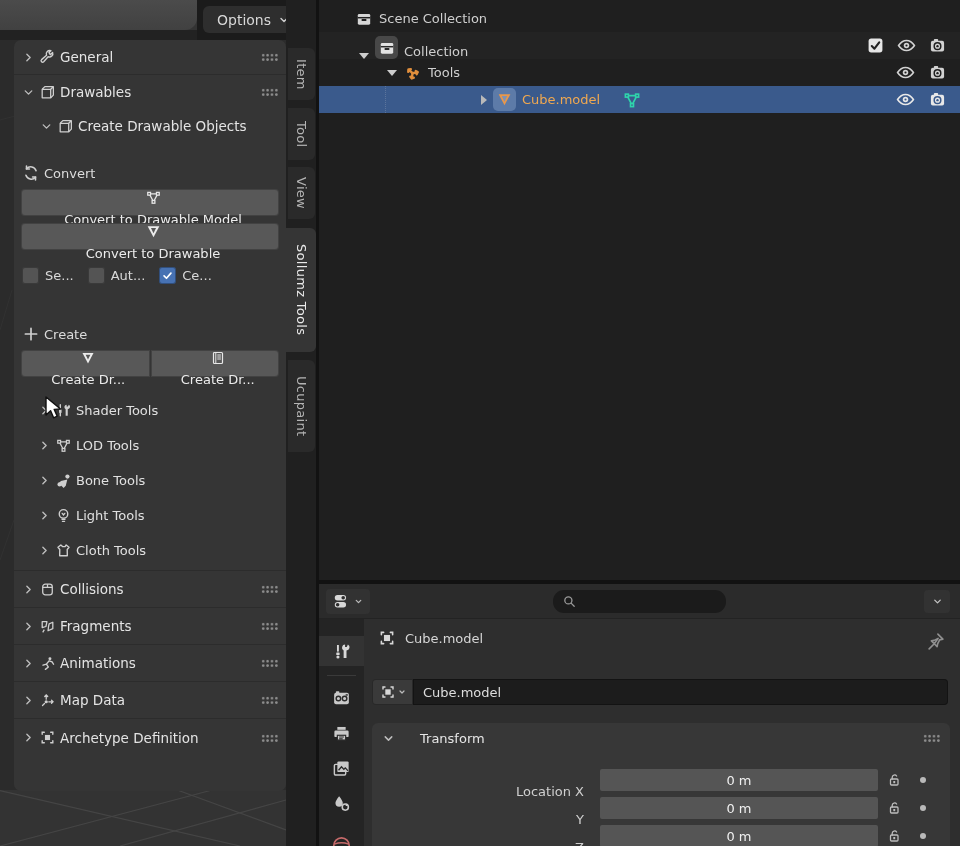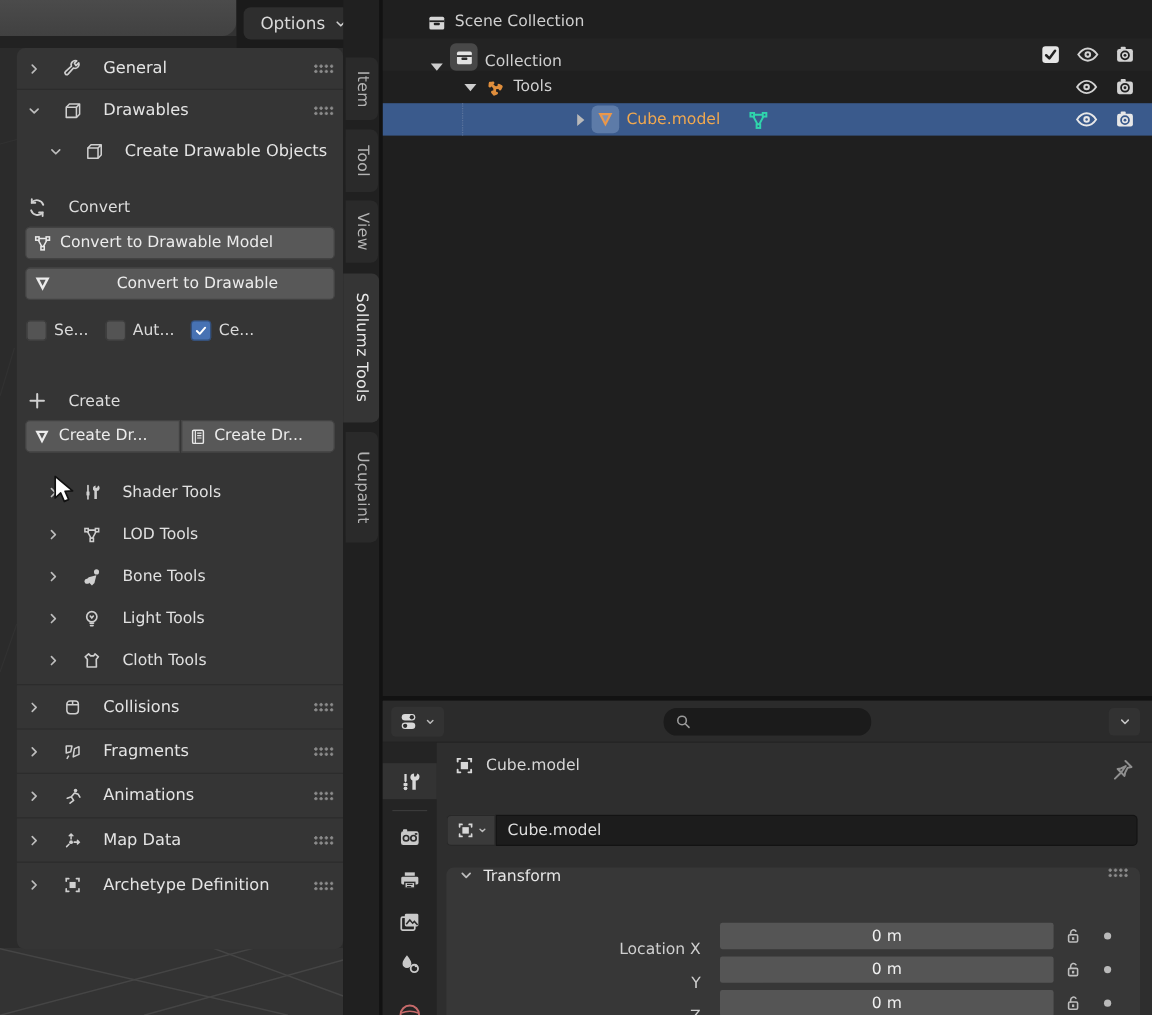--- a/index.html
+++ b/index.html
@@ -15,32 +15,32 @@
   .vp-header-block{position:absolute;left:0;top:0;width:197px;height:30px;
         background:linear-gradient(180deg,#4b4b4b,#414141);border-bottom-right-radius:12px;}
   .topbar-dark{position:absolute;left:197px;top:0;width:122px;height:40px;background:#1b1b1b;}
   .topbar-dark2{position:absolute;left:0;top:30px;width:197px;height:10px;background:#1b1b1b;opacity:.55}
   .options-btn{position:absolute;left:203px;top:6px;height:27px;padding:0 10px 0 14px;
         background:#2e2e2e;border-radius:6px;display:flex;align-items:center;gap:7px;
         color:#d8d8d8;font-size:14px;}
   
   .sidebar{position:absolute;left:14px;top:40px;width:272px;height:751px;background:#353535;
         border-radius:7px;display:flex;flex-direction:column;overflow:hidden;}
-  .row{display:flex;align-items:center;gap:17px;flex:0 0 auto;}
+  .row{display:flex;align-items:center;gap:4px;flex:0 0 auto;}
   .phead{height:34px;padding:0 8px 0 8px;}
   .phead .lbl{font-size:13.5px;color:#e4e4e4;}
   .sep-b{border-bottom:1px solid #2c2c2c;}
   .sep-t{border-top:1px solid #2c2c2c;}
   .dots{margin-left:auto;width:17px;height:8px;
         background-image:radial-gradient(circle,#8d8d8d 1.1px,transparent 1.4px);
         background-size:4.4px 4.4px;}
   .section{height:32px;padding:0 8px;color:#dcdcdc;}
   .btn{height:27px;margin:0 7px;background:#585858;border-radius:4px;display:flex;
         align-items:center;justify-content:center;gap:6px;color:#ececec;font-size:13px;
-        box-shadow:inset 0 0 0 1px rgba(0,0,0,.25);}
+        box-shadow:inset 0 0 0 1px rgba(0,0,0,.25);flex-direction:column;}
   .btn.left{justify-content:flex-start;padding-left:6px;}
   .dualbtn{display:flex;margin:0 7px;gap:1px;}
   .dualbtn .btn{flex:1;margin:0;border-radius:0;}
   .dualbtn .btn:first-child{border-radius:4px 0 0 4px;}
   .dualbtn .btn:last-child{border-radius:0 4px 4px 0;}
   .cbrow{height:26px;padding:0 8px;gap:0;}
   .cb{display:flex;align-items:center;gap:6px;margin-right:14px;}
   .cbbox{width:17px;height:17px;border-radius:3px;background:#545454;
         box-shadow:inset 0 0 0 1px rgba(0,0,0,.3);display:flex;align-items:center;justify-content:center;}
   .cbbox.on{background:#4772b3;}
@@ -85,22 +85,22 @@
   .pmain{position:absolute;left:45px;top:35px;width:596px;height:227px;background:#2e2e2e;}
   .crumb{position:absolute;left:14px;top:10px;display:flex;align-items:center;gap:9px;color:#d6d6d6;}
   .pin{position:absolute;right:14px;top:12px;}
   .namerow{position:absolute;left:8px;top:60px;right:12px;height:26px;display:flex;}
   .name-ico-btn{width:41px;background:#3a3a3a;border-radius:4px 0 0 4px;display:flex;
         align-items:center;justify-content:center;gap:2px;box-shadow:inset 0 0 0 1px rgba(0,0,0,.3);}
   .name-input{flex:1;background:#1c1c1c;border-radius:0 4px 4px 0;display:flex;align-items:center;
         padding-left:10px;color:#dedede;box-shadow:inset 0 0 0 1px rgba(0,0,0,.3);}
   .tpanel{position:absolute;left:8px;top:104px;right:10px;height:130px;background:#373737;
         border-radius:6px 6px 0 0;}
-  .tpanel-h{position:absolute;left:0;top:0;right:0;height:30px;display:flex;
-        gap:8px;padding:0 10px;color:#e6e6e6;}
+  .tpanel-h{position:absolute;left:0;top:0;right:0;height:30px;display:flex;align-items:center;
+        gap:25px;padding:0 10px;color:#e6e6e6;}
   .trow{position:absolute;height:22px;display:flex;align-items:center;}
   .trow .tlabel{position:absolute;right:366px;color:#cfcfcf;white-space:nowrap;margin-top:23px;}
   .tfield{position:absolute;left:228px;width:278px;height:22px;background:#555;
         border-radius:2px;display:flex;align-items:center;justify-content:center;color:#f0f0f0;}
   .tlock{position:absolute;left:514px;top:3px;}
   .tdot{position:absolute;left:548px;top:8px;width:6px;height:6px;border-radius:50%;background:#b9b9b9;}
   .cursor{position:absolute;left:44px;top:396px;z-index:50;}
 </style>
 </head>
 <body>

